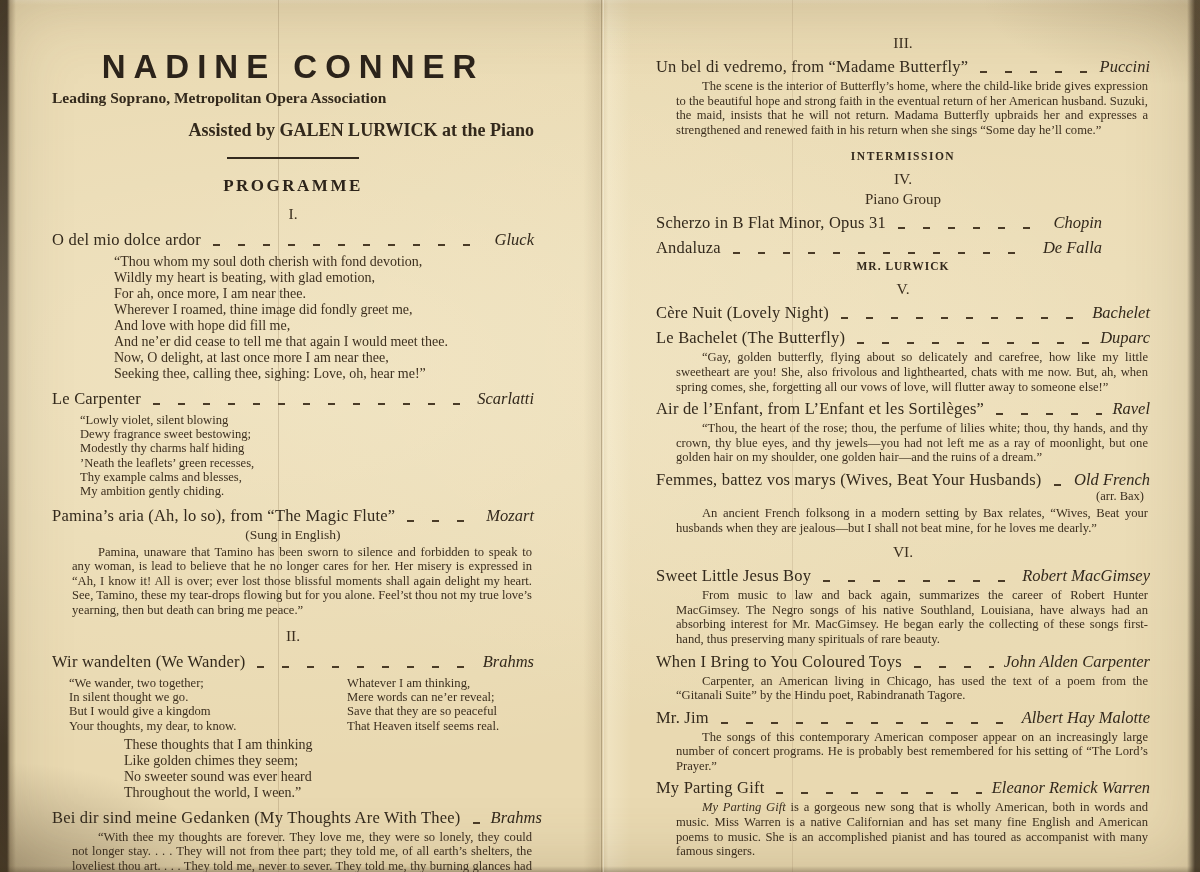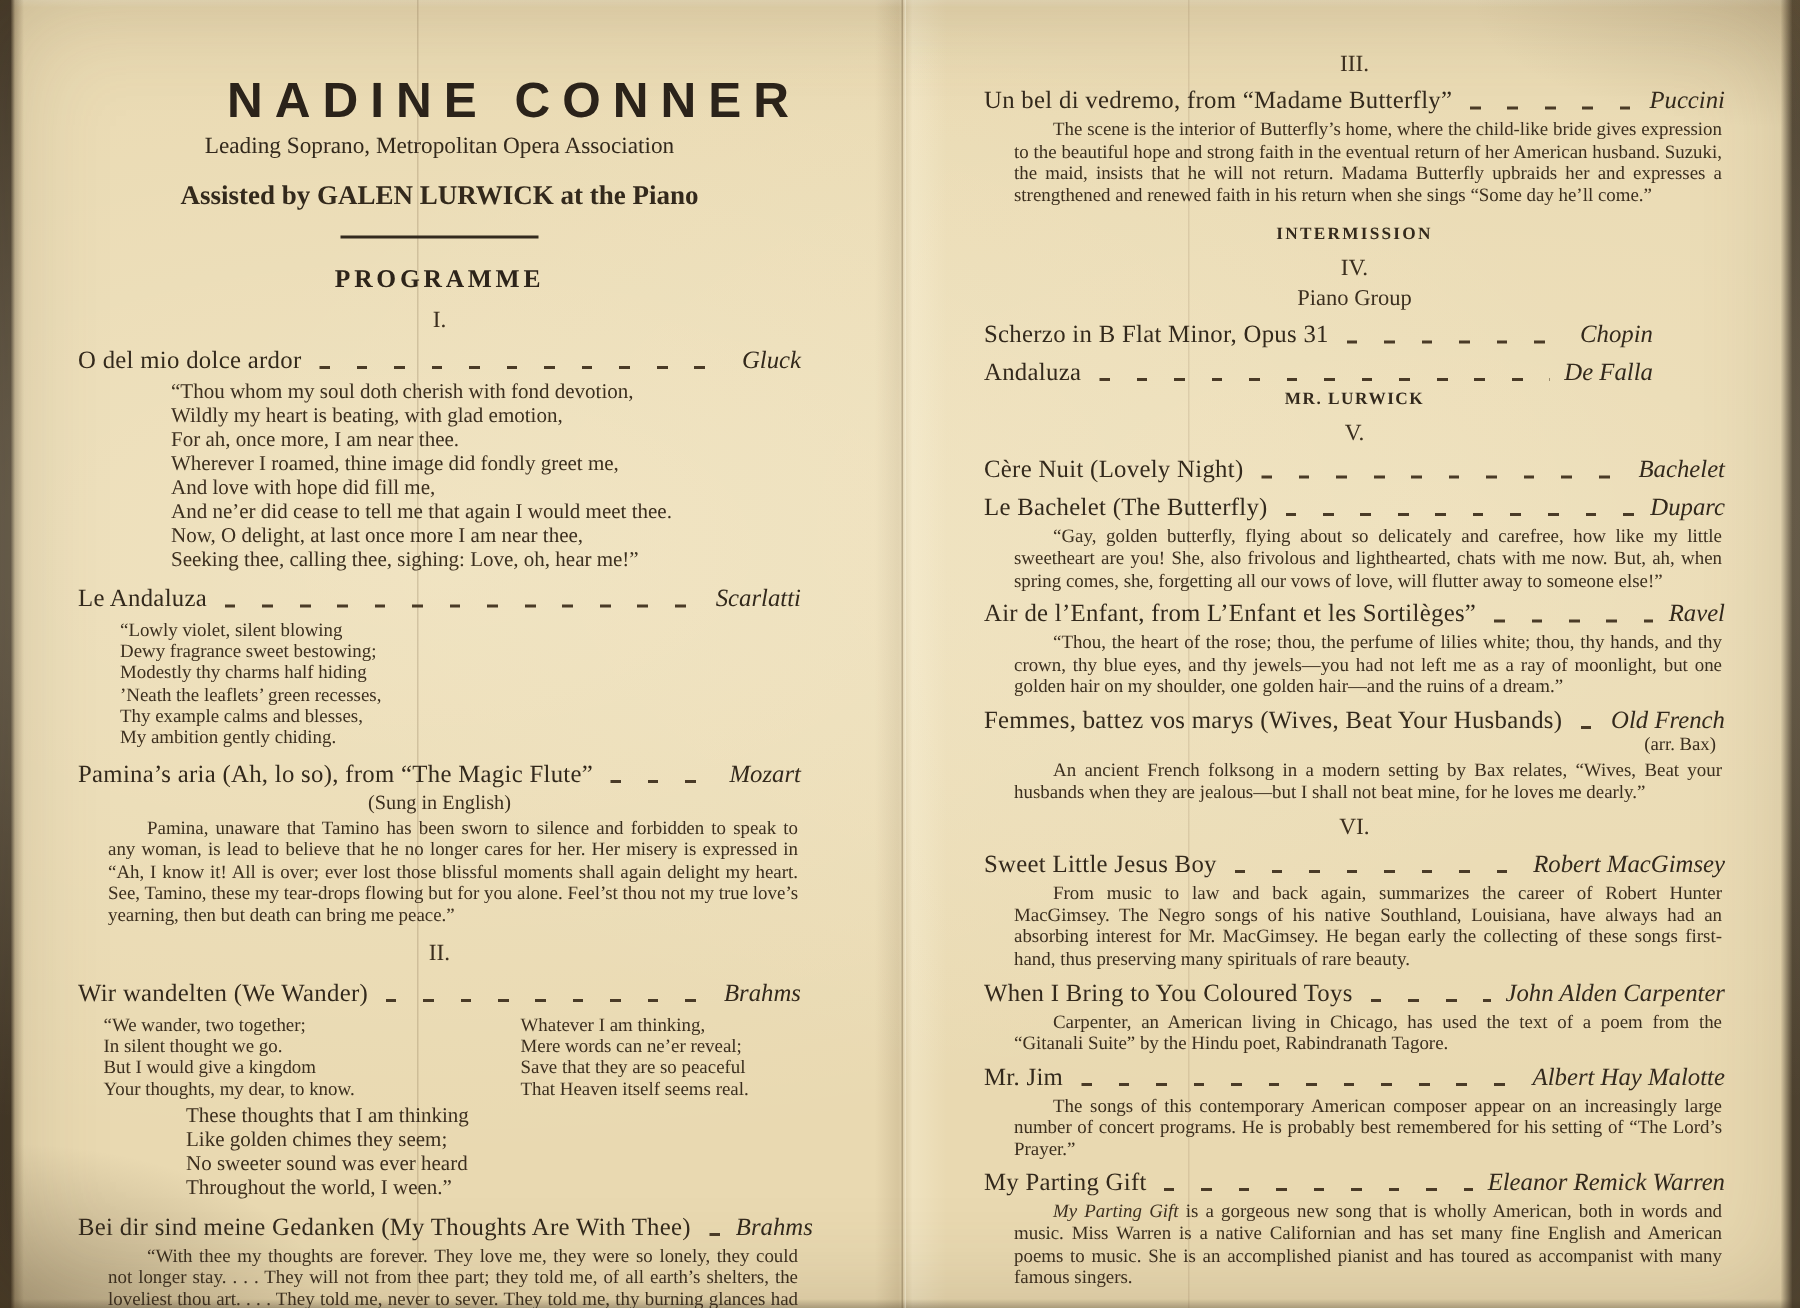--- a/index.html
+++ b/index.html
@@ -23,23 +23,23 @@
   .crease-a{left:278px;background:rgba(110,88,55,0.22);}
   .crease-b{left:601px;background:rgba(100,80,48,0.35);}
   .crease-c{left:603px;background:rgba(255,252,238,0.35);}
   .crease-d{left:792px;background:rgba(110,88,55,0.14);}
 
   .page{position:absolute;}
   .page-left{left:52px;top:38px;width:482px;}
   .page-right{left:656px;top:26px;width:494px;}
 
   .artist{font-family:"Liberation Sans",sans-serif;font-weight:600;font-size:33px;
-          letter-spacing:8px;text-align:right;margin:10px 0 3px;color:#2b231a;}
-  .subtitle{font-size:15.5px;font-weight:400;text-align:center;color:#33291c;}
-  .assisted{font-size:18px;font-weight:700;text-align:center;margin-top:13px;color:#33291c;}
+          letter-spacing:8px;text-align:center;margin:10px 0 3px;color:#2b231a;}
+  .subtitle{font-size:15.5px;font-weight:700;color:#33291c;}
+  .assisted{font-size:18px;font-weight:700;text-align:right;margin-top:13px;color:#33291c;}
   .header-rule{width:132px;border-top:2.5px solid #332a1e;margin:16px auto 13px;}
   .programme{font-size:17px;font-weight:700;letter-spacing:2.5px;text-align:center;color:#2d241a;margin-top:17px;}
   .numeral{font-size:15.5px;text-align:center;margin:9px 0 1px;}
   .page-right .numeral{margin:8px 0 0;}
 
   .row{display:flex;align-items:flex-end;margin-top:7px;font-size:16.5px;color:#33291c;}
   .page-right .row{margin-top:5px;}
   .ptitle{letter-spacing:0.2px;white-space:nowrap;}
   .leader{flex:1;min-width:8px;margin:0 10px 4px 12px;height:2px;
           background:repeating-linear-gradient(90deg,#4a3b27 0 7px,rgba(0,0,0,0) 7px 25px);}
@@ -87,21 +87,21 @@
     <div class="poem">“Thou whom my soul doth cherish with fond devotion,
 Wildly my heart is beating, with glad emotion,
 For ah, once more, I am near thee.
 Wherever I roamed, thine image did fondly greet me,
 And love with hope did fill me,
 And ne’er did cease to tell me that again I would meet thee.
 Now, O delight, at last once more I am near thee,
 Seeking thee, calling thee, sighing: Love, oh, hear me!”</div>
 
     <div class="row">
-      <span class="ptitle">Le Andaluza</span>
+      <span class="ptitle">Le Carpenter</span>
       <span class="leader"></span>
       <span class="composer">Scarlatti</span>
     </div>
     <div class="cols violette">
       <div class="col col1">“Lowly violet, silent blowing
 Dewy fragrance sweet bestowing;
 Modestly thy charms half hiding
 ’Neath the leaflets’ green recesses,
 Thy example calms and blesses,
 My ambition gently chiding.</div>

